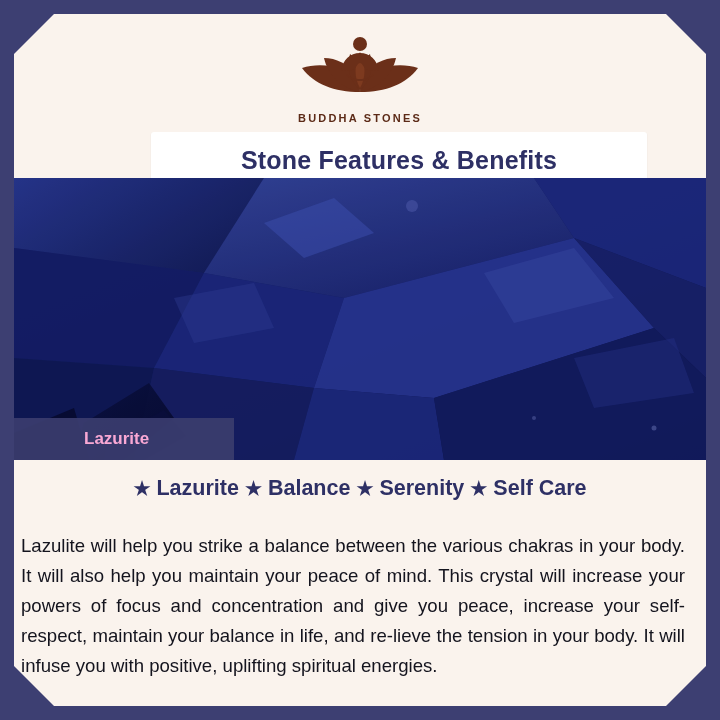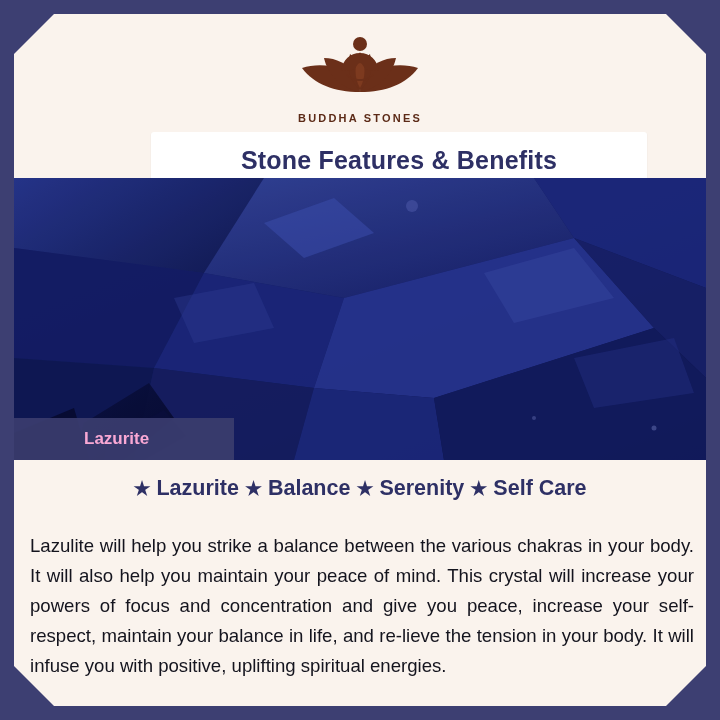--- a/index.html
+++ b/index.html
@@ -162,21 +162,21 @@
   .kw .star {
     color: #2e3065;
     font-size: 19px;
     margin-right: 6px;
     line-height: 1;
   }
 
   
   .body-copy {
     position: absolute;
-    left: 16px;
+    left: 7px;
     top: 498px;
     width: 664px;
     font-size: 18.6px;
     line-height: 30px;
     color: #14141e;
     text-align: justify;
     text-justify: inter-word;
     font-family: "Liberation Sans", sans-serif;
     hyphens: manual;
   }

